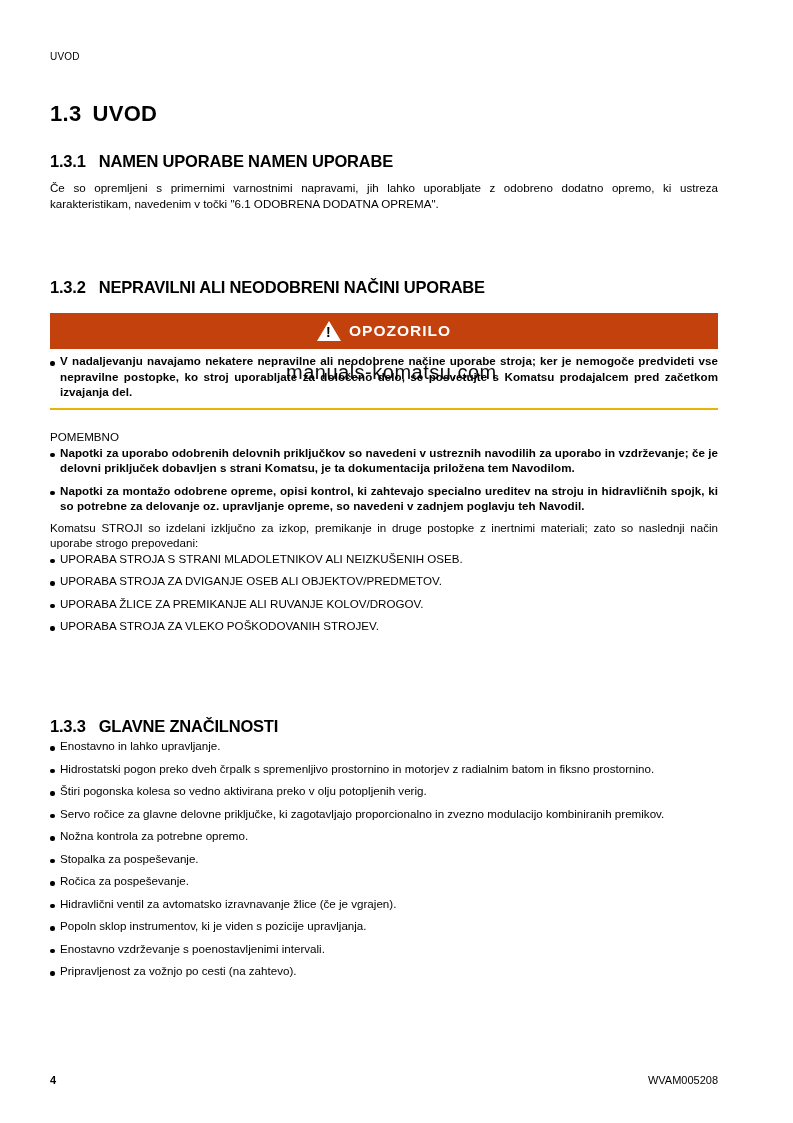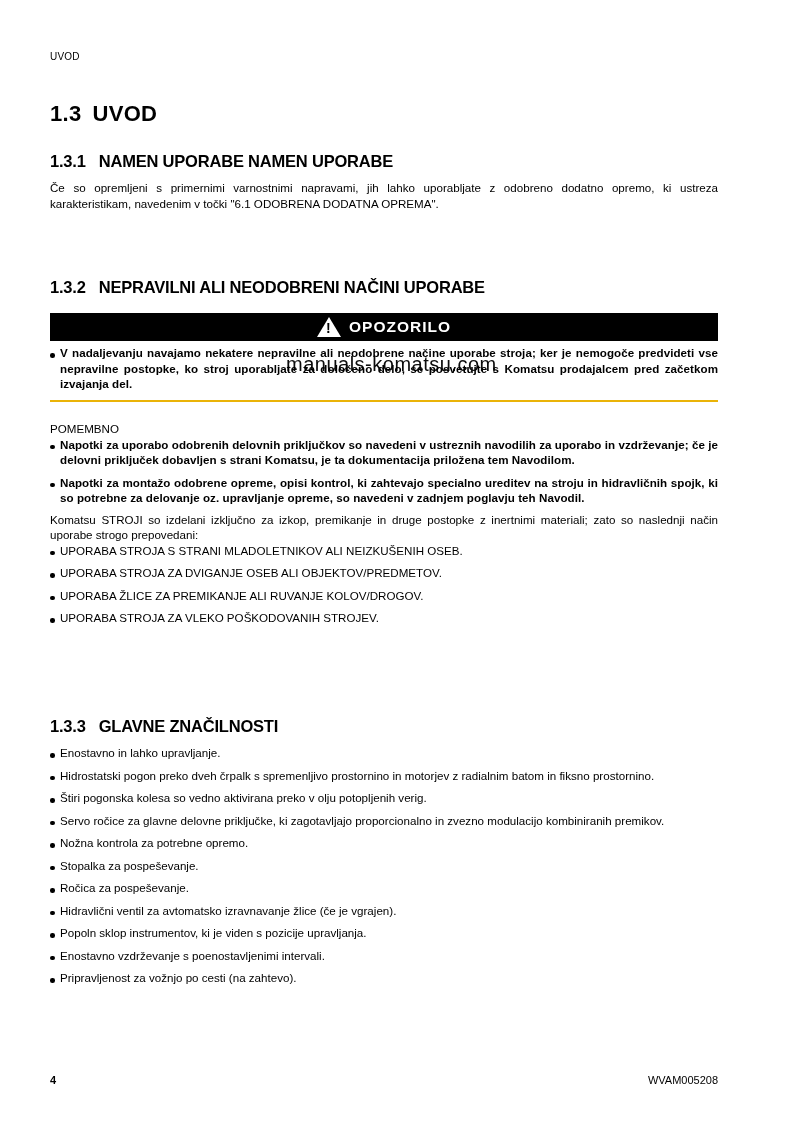--- a/index.html
+++ b/index.html
@@ -6,21 +6,21 @@
     body { width: 793px; height: 1123px; position: relative; overflow: hidden; color: #000; font-family: "Liberation Sans", sans-serif; }
     .page { position: absolute; left: 50px; top: 0; width: 668px; }
     .running-head { position: absolute; top: 51px; left: 0; font-size: 10px; letter-spacing: 0.2px; }
     h1 { position: absolute; top: 101px; left: 0; margin: 0; font-size: 22px; font-weight: bold; letter-spacing: 0.3px; }
     h1 .num { margin-right: 11px; }
     h2 { margin: 0; font-size: 16.5px; font-weight: bold; letter-spacing: -0.2px; }
     h2 .num { margin-right: 13px; }
     .sec { position: absolute; left: 0; width: 668px; }
     p { margin: 0; font-size: 11.6px; line-height: 15.5px; text-align: justify; }
     .body-p + .body-p { margin-top: 6px; }
-    .warn-bar { background: #000000; color: #fff; height: 28px; display: flex; align-items: center; justify-content: center; font-size: 15.5px; font-weight: bold; letter-spacing: 1px; }
+    .warn-bar { background: #c2410c; color: #fff; height: 36px; display: flex; align-items: center; justify-content: center; font-size: 15.5px; font-weight: bold; letter-spacing: 1px; }
     .warn-bar .tri { display: inline-block; width: 0; height: 0; border-left: 12px solid transparent; border-right: 12px solid transparent; border-bottom: 20px solid #fff; position: relative; margin-right: 8px; }
     .warn-bar .tri::after { content: "!"; position: absolute; left: -3px; top: 4px; color: #000; font-size: 14px; font-weight: bold; line-height: 14px; }
     .warn-body { position: relative; padding-bottom: 8px; border-bottom: 2px solid #eab308; }
     .bullet-list { list-style: none; margin: 0; padding: 0; }
     .bullet-list li { position: relative; padding-left: 10px; font-size: 11.6px; line-height: 15.5px; text-align: justify; }
     .bullet-list li::before { content: ""; position: absolute; left: 0; top: 8px; width: 4.5px; height: 4.5px; border-radius: 50%; background: #000; }
     .bold-list li { font-weight: bold; font-size: 11.6px; letter-spacing: 0.05px; }
     .spaced li + li { margin-top: 7px; }
     .watermark { position: absolute; left: 236px; top: 10px; font-size: 20px; color: #000; font-family: "Liberation Sans", sans-serif; letter-spacing: 0.5px; pointer-events: none; opacity: 0.95; line-height: 18px; }
     .label-bold { font-size: 11.6px; font-weight: normal; margin: 0 0 2px 0; }
@@ -81,21 +81,21 @@
       <li>UPORABA STROJA ZA DVIGANJE OSEB ALI OBJEKTOV/PREDMETOV.</li>
       <li>UPORABA ŽLICE ZA PREMIKANJE ALI RUVANJE KOLOV/DROGOV.</li>
       <li>UPORABA STROJA ZA VLEKO POŠKODOVANIH STROJEV.</li>
     </ul>
   </div>
 
   <div class="sec" style="top:717px;">
     <h2>
       <span class="num">1.3.3</span><span>GLAVNE ZNAČILNOSTI</span>
     </h2>
-    <ul class="bullet-list spaced" style="margin-top:9px;">
+    <ul class="bullet-list spaced" style="margin-top:2px;">
       <li>Enostavno in lahko upravljanje.</li>
       <li>Hidrostatski pogon preko dveh črpalk s spremenljivo prostornino in motorjev z radialnim batom in fiksno prostornino.</li>
       <li>Štiri pogonska kolesa so vedno aktivirana preko v olju potopljenih verig.</li>
       <li>Servo ročice za glavne delovne priključke, ki zagotavljajo proporcionalno in zvezno modulacijo kombiniranih premikov.</li>
       <li>Nožna kontrola za potrebne opremo.</li>
       <li>Stopalka za pospeševanje.</li>
       <li>Ročica za pospeševanje.</li>
       <li>Hidravlični ventil za avtomatsko izravnavanje žlice (če je vgrajen).</li>
       <li>Popoln sklop instrumentov, ki je viden s pozicije upravljanja.</li>
       <li>Enostavno vzdrževanje s poenostavljenimi intervali.</li>

